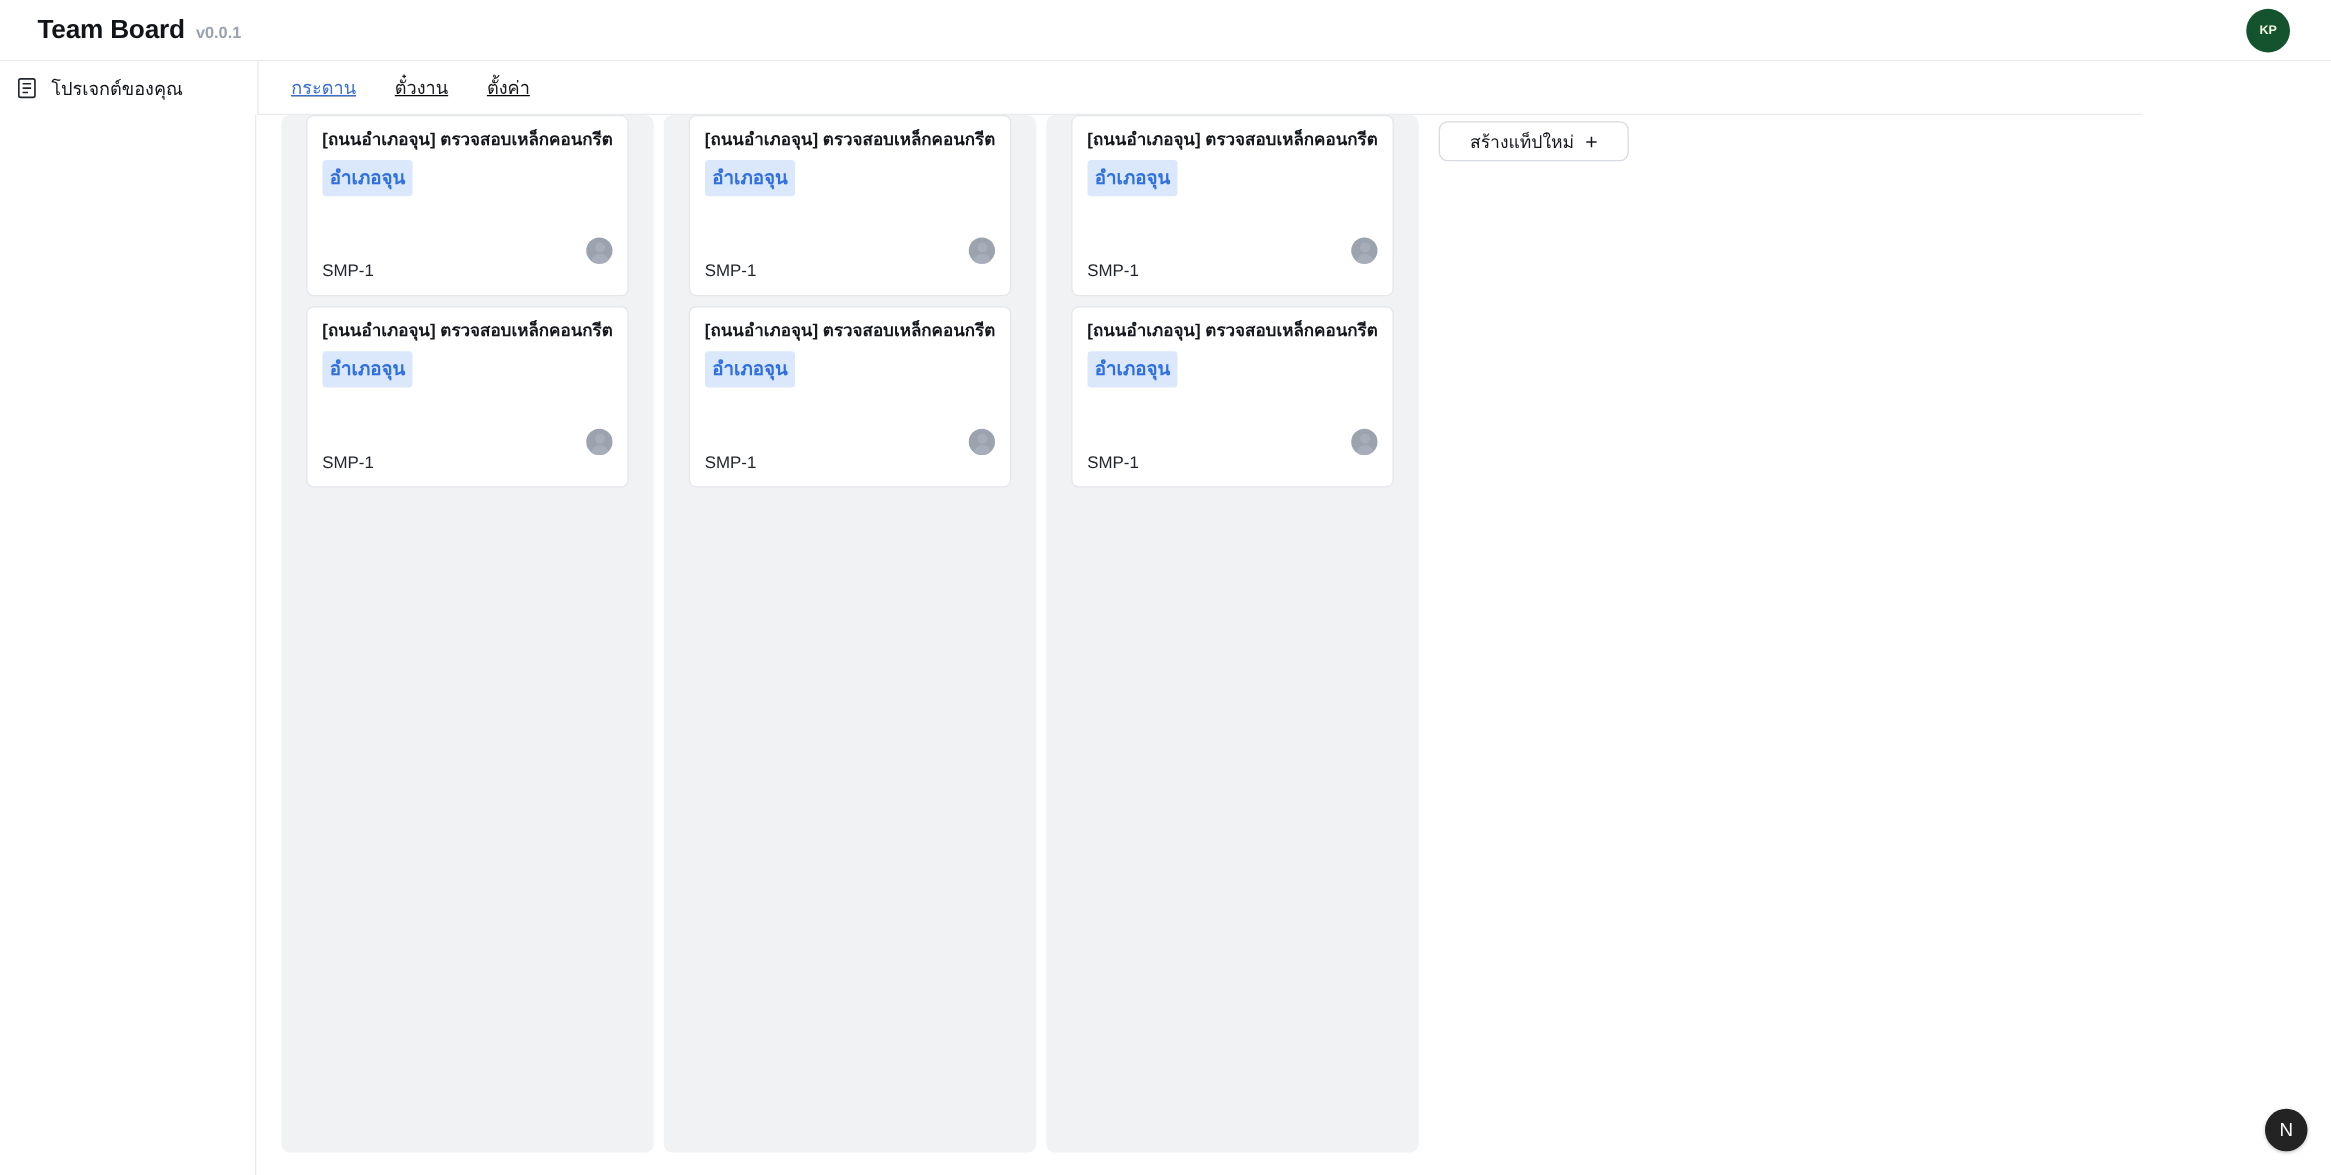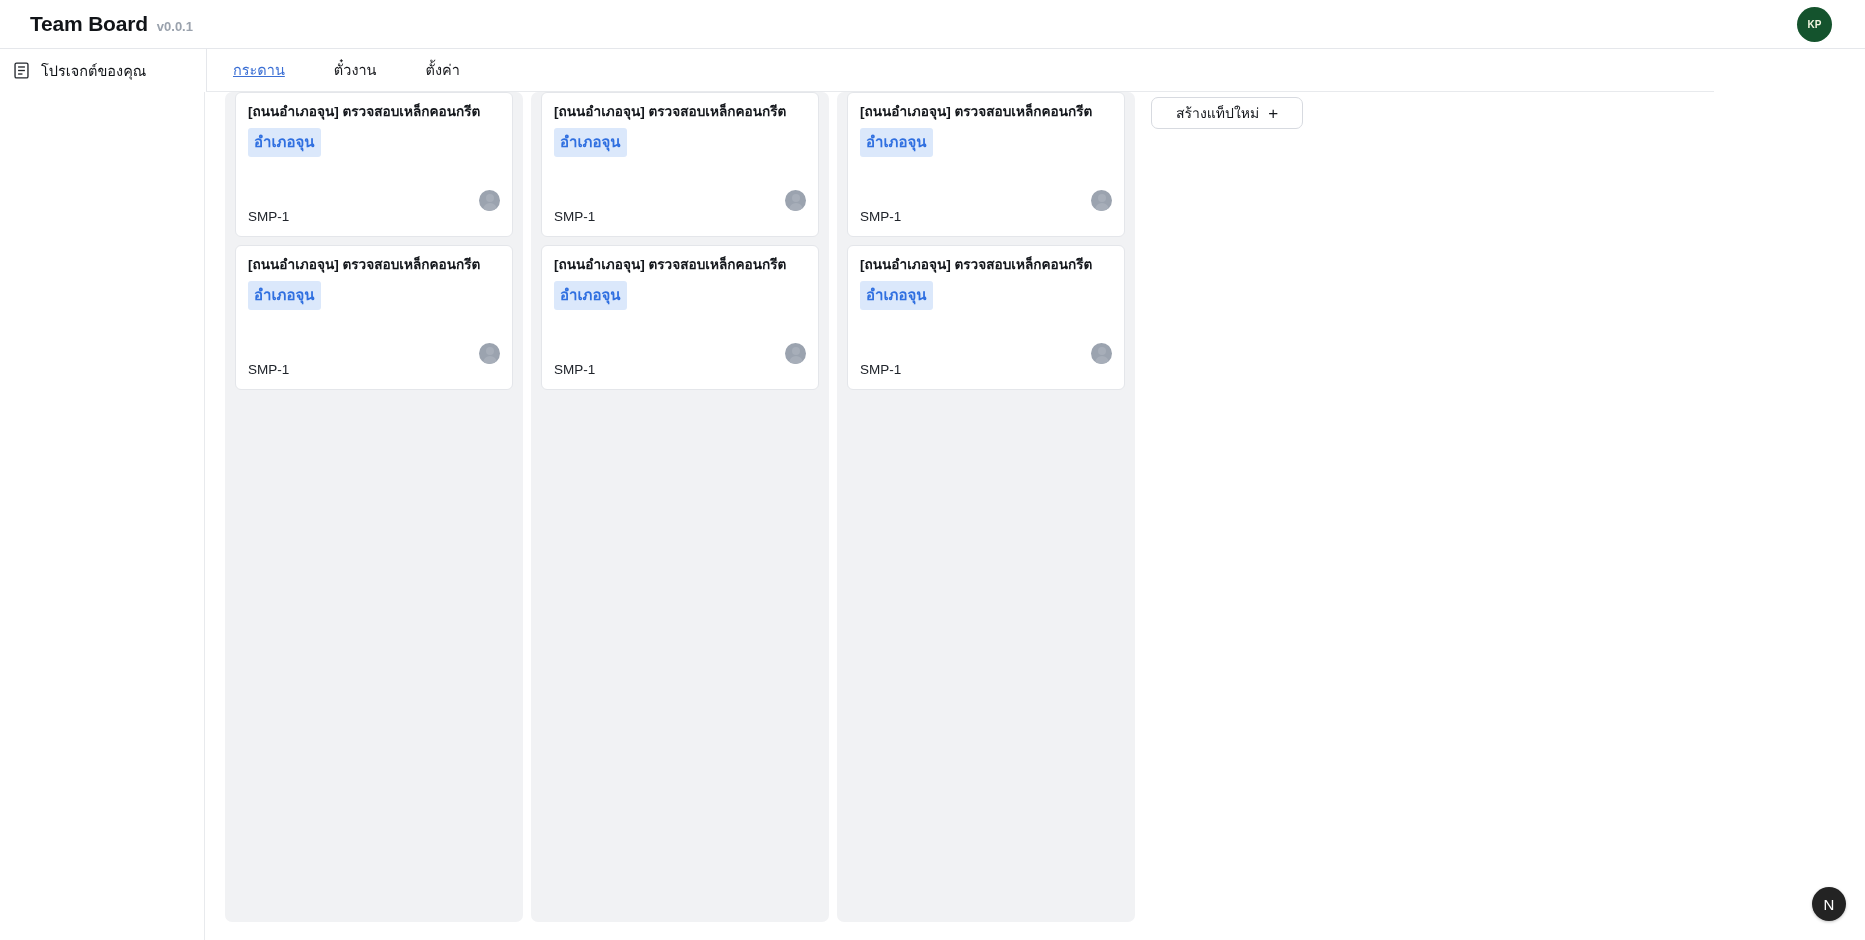--- a/index.html
+++ b/index.html
@@ -52,21 +52,22 @@
   .doc-icon { width: 19px; height: 19px; display: block; }
   #sidebar-title { font-size: 14.5px; color: #111418; white-space: nowrap; }
 
   #navtabs {
     position: absolute; left: 206px; top: 0;
     height: 43px; width: 1508px;
     border-left: 1px solid #e5e7eb;
     border-bottom: 1px solid #e8eaed;
     display: flex; align-items: center;
     padding-left: 26px;
-    gap: 49px;
+    gap: 31px;
+    text-decoration: underline;
   }
   .navtab {
     font-size: 14.5px; color: #17181c;
     cursor: pointer; white-space: nowrap;
     padding-bottom: 1px;
   }
   .navtab.active { color: #3b6fd4; text-decoration: underline; }
 
   
   #sidebar-body {
@@ -111,21 +112,21 @@
   }
   .pencil-icon { width: 13px; height: 13px; display:block; cursor:pointer; }
   .col-actions { margin-left: auto; display: flex; align-items: center; gap: 9px; }
   .trash-icon { width: 14px; height: 15px; display:block; cursor:pointer; }
   .dots-btn {
     display: flex; gap: 3px; align-items: center; cursor: pointer;
     padding: 2px 0;
   }
   .dots-btn i { width: 3.5px; height: 3.5px; border-radius: 50%; background: #3d4650; display:block; }
 
-  .col-cards { padding: 0 10px 10px 10px; display:flex; flex-direction:column; gap: 8px; }
+  .col-cards { padding: 0 10px 10px 10px; display:flex; flex-direction:column; gap: 8px; align-items: center; }
 
   .card {
     background: #ffffff;
     border: 1px solid #e4e6ea;
     border-radius: 6px;
     padding: 11px 12px 12px 12px;
     cursor: pointer;
   }
   .card-title {
     font-size: 13.6px; font-weight: bold; color: #14171c;

